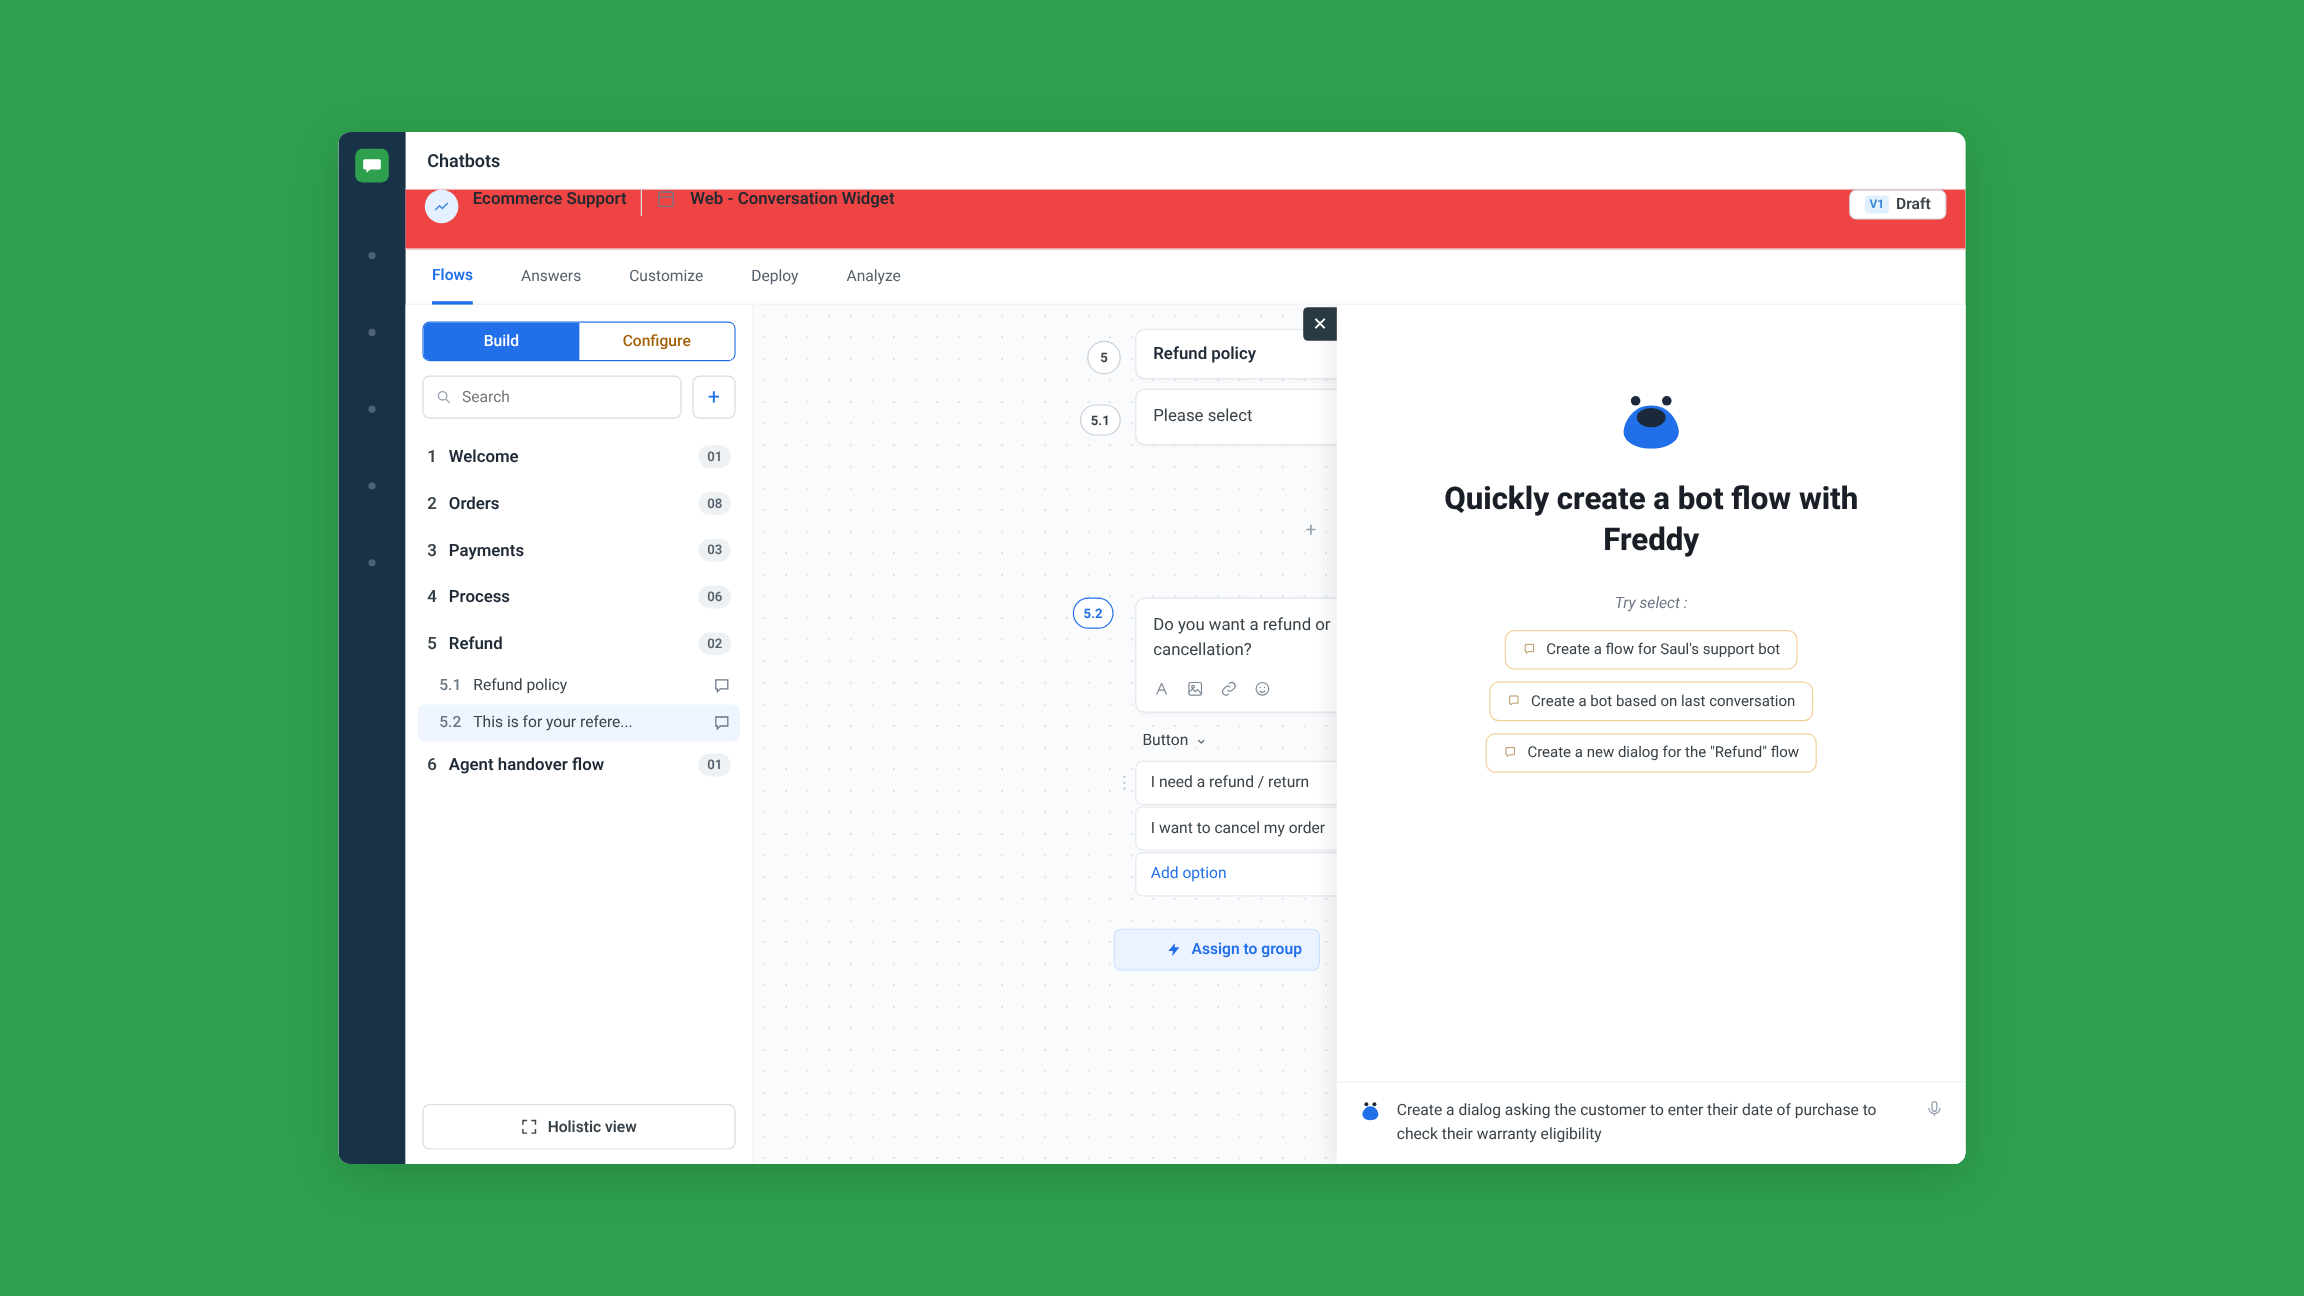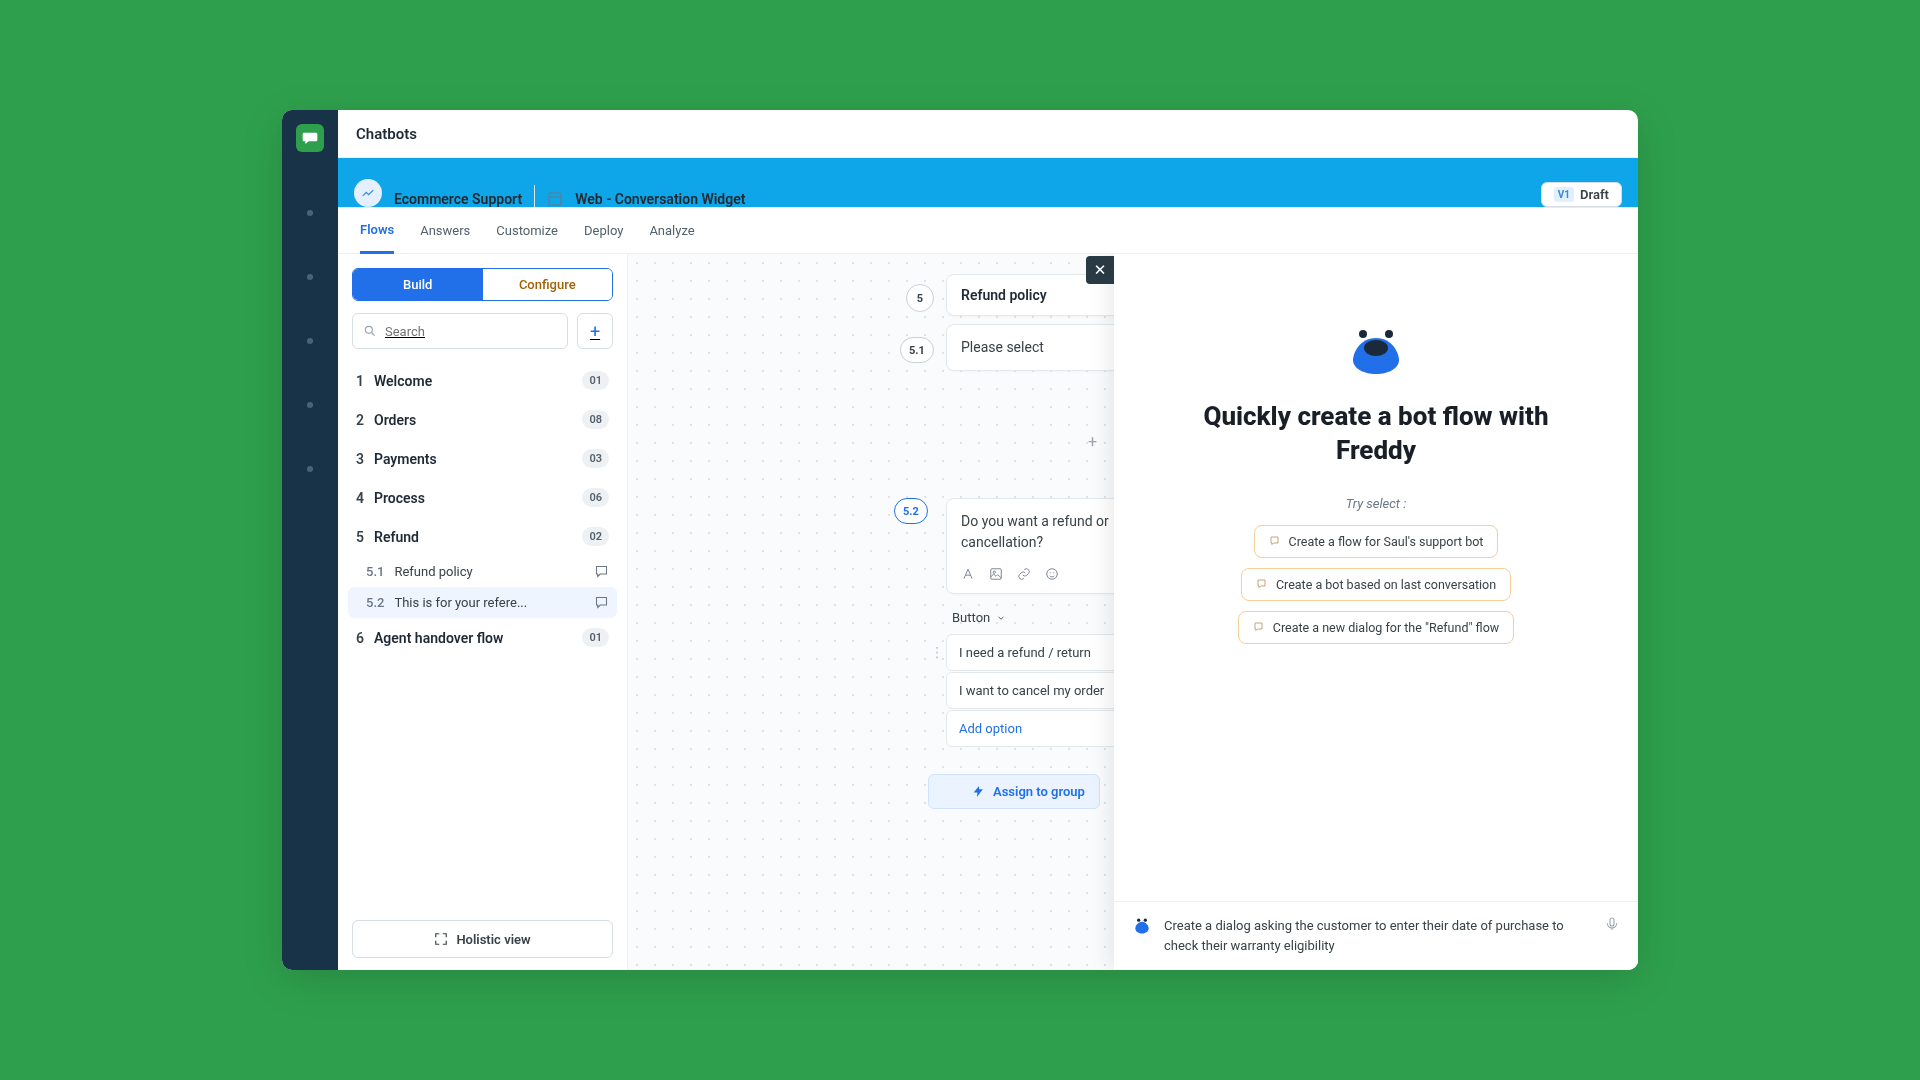--- a/index.html
+++ b/index.html
@@ -6,40 +6,40 @@
 body { background: #2ea04d; display: flex; align-items: center; justify-content: center; height: 100vh; }
 .app-window { width: 1356px; height: 860px; background: #fff; border-radius: 10px; overflow: hidden; display: flex; position: relative; box-shadow: 0 10px 40px rgba(0,0,0,.15); }
 
 .left-rail { width: 56px; background: #183247; display: flex; flex-direction: column; align-items: center; padding-top: 14px; gap: 34px; }
 .rail-logo { width: 28px; height: 28px; border-radius: 6px; background: #2ea04d; display:flex; align-items:center; justify-content:center; }
 .rail-logo svg { width:16px; height:14px; }
 .rail-dot { width: 6px; height: 6px; border-radius: 50%; background: #4d6278; margin-top: 24px; }
 
 .main { flex: 1; display: flex; flex-direction: column; position: relative; }
 .header { height: 48px; display: flex; align-items: center; padding: 0 18px; border-bottom: 1px solid #eef1f4; font-size: 15px; font-weight: 600; color: #1f2a37; }
-.breadcrumb-bar { background:#0ea5e9; height:50px; border-bottom:1px solid #e7ebef; display:flex; align-items:flex-end; padding:0 16px; gap:12px; }
+.breadcrumb-bar { background:#ef4444; height:50px; border-bottom:1px solid #e7ebef; display:flex; align-items:flex-start; padding:0 16px; gap:12px; }
 .bc-icon { width:28px; height:28px; border-radius:50%; background:#e4efff; display:flex; align-items:center; justify-content:center; }
 .bc-text { font-size:14px; font-weight:600; color:#24292f; }
 .bc-divider { width:1px; height:22px; background:#dfe3e7; }
 .bc-widget-icon { width:16px; height:16px; color:#6c7784; }
 .draft-pill { margin-left:auto; display:flex; align-items:center; gap:6px; background:#fff; border:1px solid #d6dde3; border-radius:6px; padding:4px 12px; font-size:13px; font-weight:600; color:#384248; }
 .v1 { background:#e0f0ff; color:#3a87d8; font-size:10px; font-weight:700; padding:2px 4px; border-radius:3px; }
 
-.tabs { display:flex; gap:26px; padding:0 22px; height:46px; border-bottom:1px solid #eef1f4; align-items:center; }
+.tabs { display:flex; gap:40px; padding:0 22px; height:46px; border-bottom:1px solid #eef1f4; align-items:center; }
 .tab { font-size:13px; color:#55606c; cursor:pointer; height:100%; display:flex; align-items:center; }
 .tab.active { color:#2270e9; font-weight:600; border-bottom:3px solid #2270e9; margin-bottom:-1px; }
 
 .workspace { flex:1; display:flex; background:#fafbfc; position:relative; overflow:hidden; }
 
 .sidebar { width:290px; background:#fff; border-right:1px solid #eef1f4; display:flex; flex-direction:column; padding:14px 10px 12px; }
 .segmented { display:flex; border:1px solid #2270e9; border-radius:6px; overflow:hidden; margin:0 4px 12px; }
 .seg-btn { flex:1; padding:8px 0; font-size:13px; font-weight:500; text-align:center; background:#fff; color:#a16207; cursor:pointer; }
 .seg-btn.active { background:#2270e9; color:#fff; }
 
-.search-row { display:flex; gap:9px; margin:0 4px 12px;text-decoration:underline; }
+.search-row { display:flex; gap:9px; margin:0 4px 12px; }
 .search-input { flex:1; border:1px solid #d6dde3; border-radius:6px; display:flex; align-items:center; padding:0 10px; height:36px; gap:8px; color:#9aa5b1; }
 .search-input input { border:none; outline:none; font-size:13px; flex:1; background:transparent; color:#384248; }
 .add-btn { width:36px; height:36px; border:1px solid #d6dde3; border-radius:6px; display:flex; align-items:center; justify-content:center; color:#2270e9; cursor:pointer; font-size:18px; }
 
 .flow-list { flex:1; overflow:auto; }
 .flow-item { display:flex; align-items:center; padding:10px 8px; font-size:14px; color:#1f2a37; cursor:pointer; border-radius:6px; }
 .flow-item .num { width:18px; font-weight:600; color:#384248; }
 .flow-item .label { flex:1; font-weight:600; }
 .flow-item .count { background:#eef1f4; color:#55606c; font-size:11px; font-weight:600; padding:3px 7px; border-radius:10px; }
 .sub-item { display:flex; align-items:center; padding:8px 8px 8px 18px; font-size:13px; color:#384248; border-radius:6px; cursor:pointer; }

